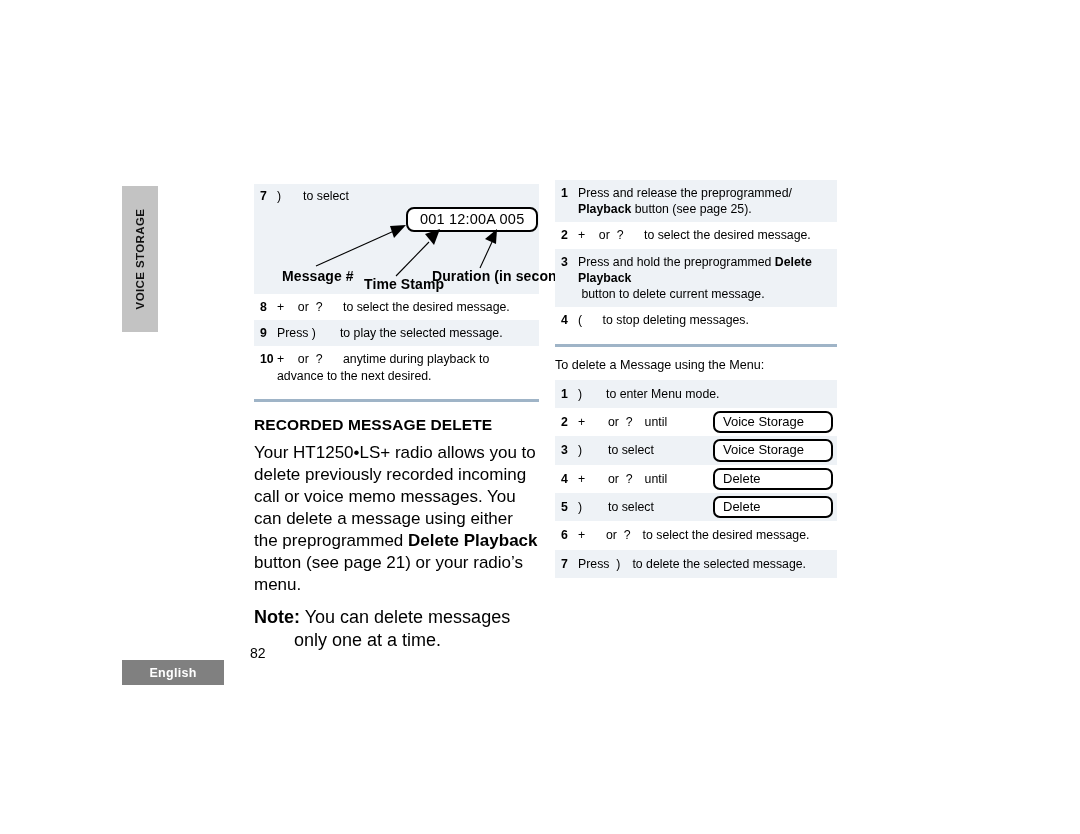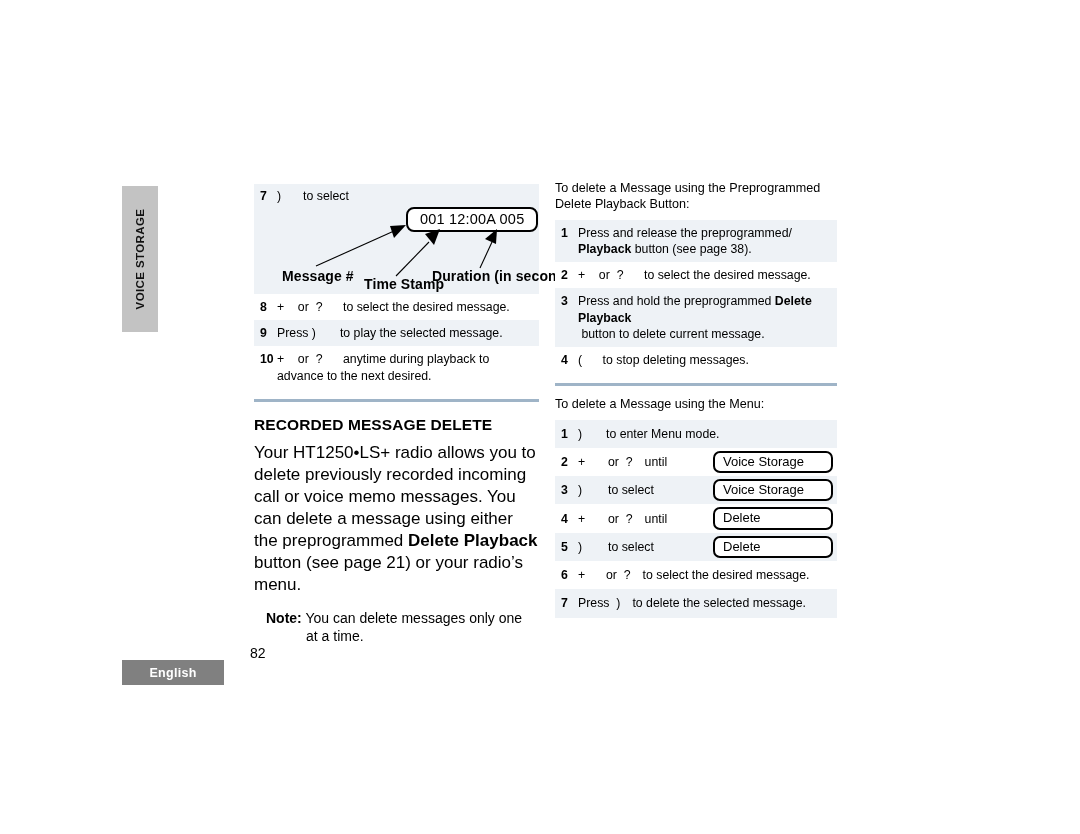--- a/index.html
+++ b/index.html
@@ -164,23 +164,23 @@
     margin: 14px 0 8px 0;
     padding: 0;
   }
   p.prose {
     font-size: 17px;
     line-height: 1.30;
     margin: 0 0 9px 0;
   }
   p.prose .b { font-weight: bold; }
   .note {
-    font-size: 14px;
+    font-size: 18px;
     line-height: 1.30;
-    margin: 12px;
+    margin: 0;
     padding-left: 40px;
     text-indent: -40px;
   }
   .note .b { font-weight: bold; }
 
   
   p.intro {
     font-size: 12.6px;
     line-height: 1.30;
     margin: 0 0 7px 0;
@@ -289,30 +289,29 @@
 
     <p class="prose" id="left-prose"><span>Your HT1250•LS+ radio allows you to delete previously recorded incoming call or voice memo messages. You can delete a message using either the preprogrammed </span><span class="b">Delete Playback</span><span> button (see page 21) or your radio’s menu.</span></p>
 
     <p class="note">
       <span class="b">Note:</span><span> You can delete messages only one at a time.</span>
     </p>
   </div>
 
   <div class="col-right">
 
-    <p class="intro">To delete a Message using the Preprogrammed Delete Playback Button:</p>
 
     <div class="steps" id="right-button-steps">
         <div class="srow shaded">
           <span class="num">1</span>
           <span class="body">
             <span class="seg">Press and release the preprogrammed</span>
             <span class="seg">/</span>
             <span class="seg b">Playback</span>
-            <span class="seg"> button (see page 38).</span>
+            <span class="seg"> button (see page 25).</span>
           </span>
         </div>
         <div class="srow">
           <span class="num">2</span>
           <span class="body">
             <span class="seg">+</span>
             <span class="seg">    or  </span>
             <span class="seg">?</span>
             <span class="seg">      to select the desired message.</span>
           </span>

